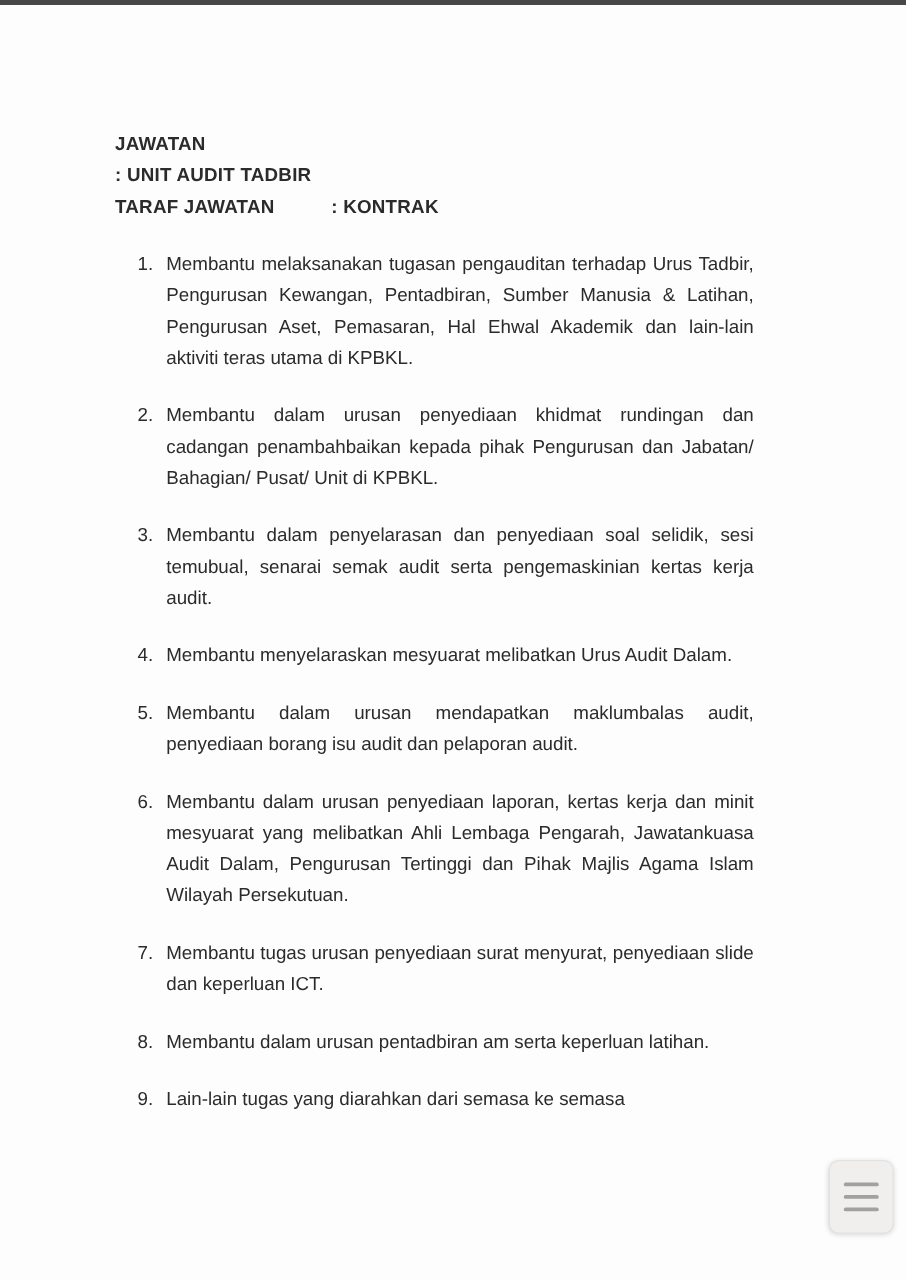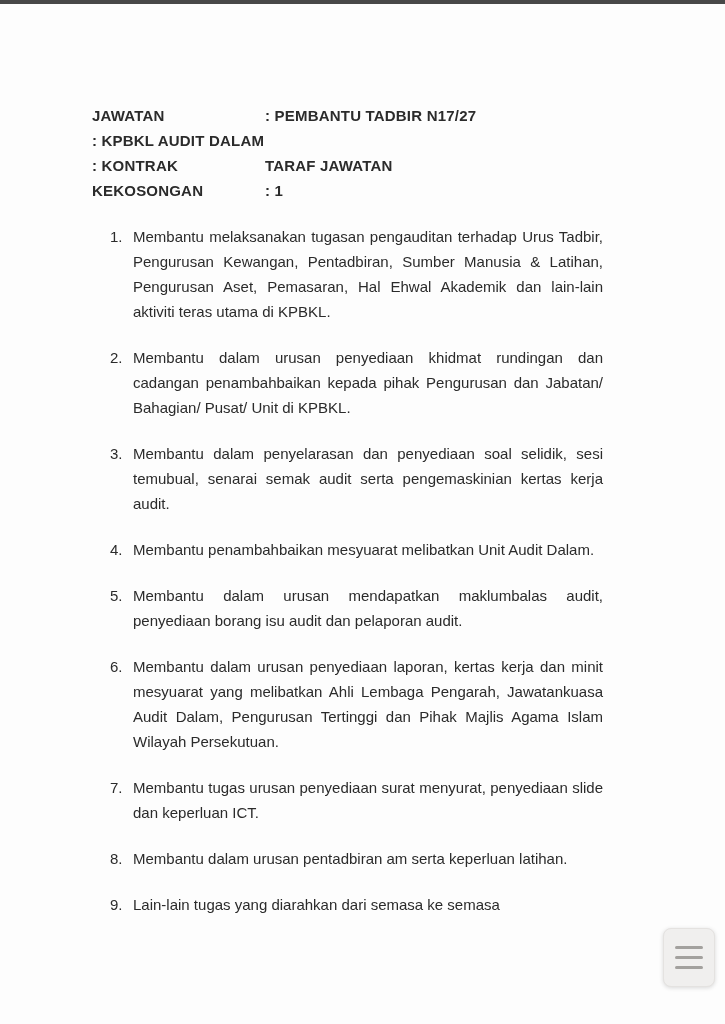--- a/index.html
+++ b/index.html
@@ -73,51 +73,46 @@
 </head>
 <body>
 
 <div class="top-bar"></div>
 
 <div class="page">
 
   <div class="header-block">
     <div class="header-row">
       <span>JAWATAN</span>
-      <span>: PEMBANTU TADBIR N17/27</span>
     </div>
     <div class="header-row">
-      <span>: KPBKL AUDIT DALAM</span>
+      <span>: UNIT AUDIT TADBIR</span>
     </div>
     <div class="header-row">
+      <span>TARAF JAWATAN</span>
       <span>: KONTRAK</span>
-      <span>TARAF JAWATAN</span>
-    </div>
-    <div class="header-row">
-      <span>KEKOSONGAN</span>
-      <span>: 1</span>
     </div>
   </div>
 
   <div class="duties-list">
     <div class="duty-row">
       <span class="duty-number">1.</span>
       <span class="duty-text">Membantu melaksanakan tugasan pengauditan terhadap Urus Tadbir, Pengurusan Kewangan, Pentadbiran, Sumber Manusia &amp; Latihan, Pengurusan Aset, Pemasaran, Hal Ehwal Akademik dan lain-lain aktiviti teras utama di KPBKL.</span>
     </div>
     <div class="duty-row">
       <span class="duty-number">2.</span>
       <span class="duty-text">Membantu dalam urusan penyediaan khidmat rundingan dan cadangan penambahbaikan kepada pihak Pengurusan dan Jabatan/ Bahagian/ Pusat/ Unit di KPBKL.</span>
     </div>
     <div class="duty-row">
       <span class="duty-number">3.</span>
       <span class="duty-text">Membantu dalam penyelarasan dan penyediaan soal selidik, sesi temubual, senarai semak audit serta pengemaskinian kertas kerja audit.</span>
     </div>
     <div class="duty-row">
       <span class="duty-number">4.</span>
-      <span class="duty-text">Membantu penambahbaikan mesyuarat melibatkan Unit Audit Dalam.</span>
+      <span class="duty-text">Membantu menyelaraskan mesyuarat melibatkan Urus Audit Dalam.</span>
     </div>
     <div class="duty-row">
       <span class="duty-number">5.</span>
       <span class="duty-text">Membantu dalam urusan mendapatkan maklumbalas audit, penyediaan borang isu audit dan pelaporan audit.</span>
     </div>
     <div class="duty-row">
       <span class="duty-number">6.</span>
       <span class="duty-text">Membantu dalam urusan penyediaan laporan, kertas kerja dan minit mesyuarat yang melibatkan Ahli Lembaga Pengarah, Jawatankuasa Audit Dalam, Pengurusan Tertinggi dan Pihak Majlis Agama Islam Wilayah Persekutuan.</span>
     </div>
     <div class="duty-row">

